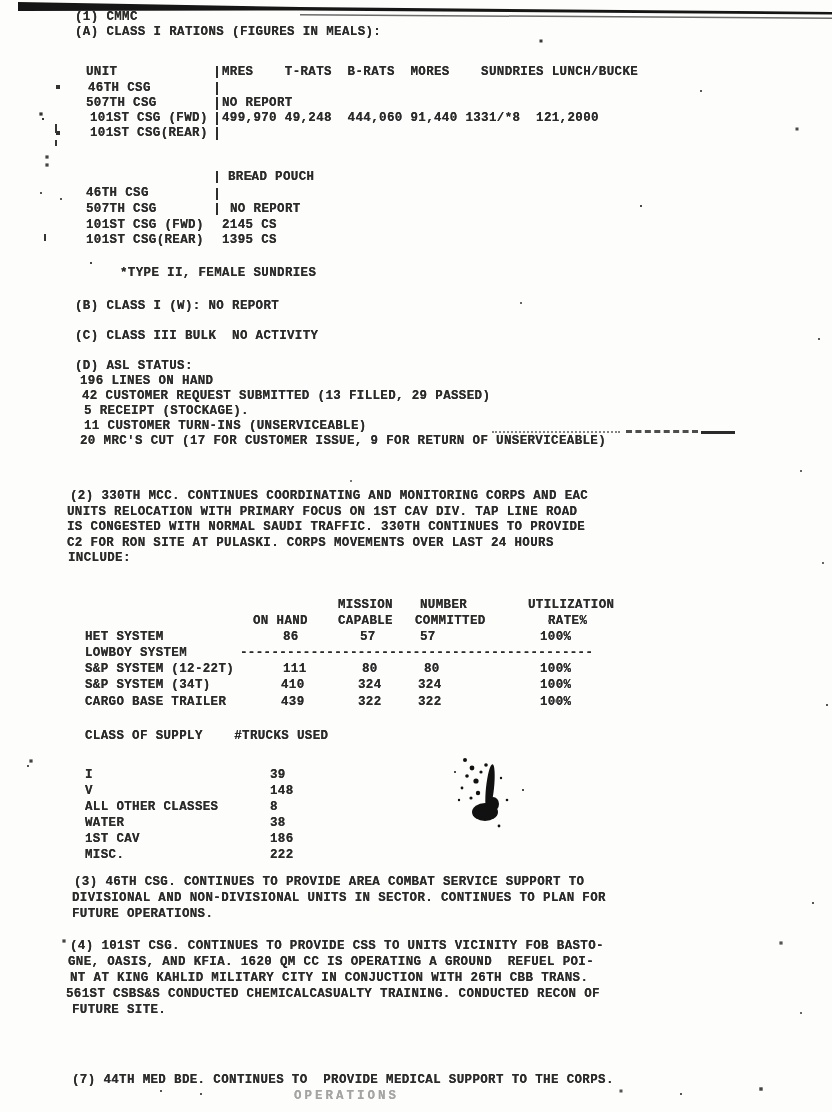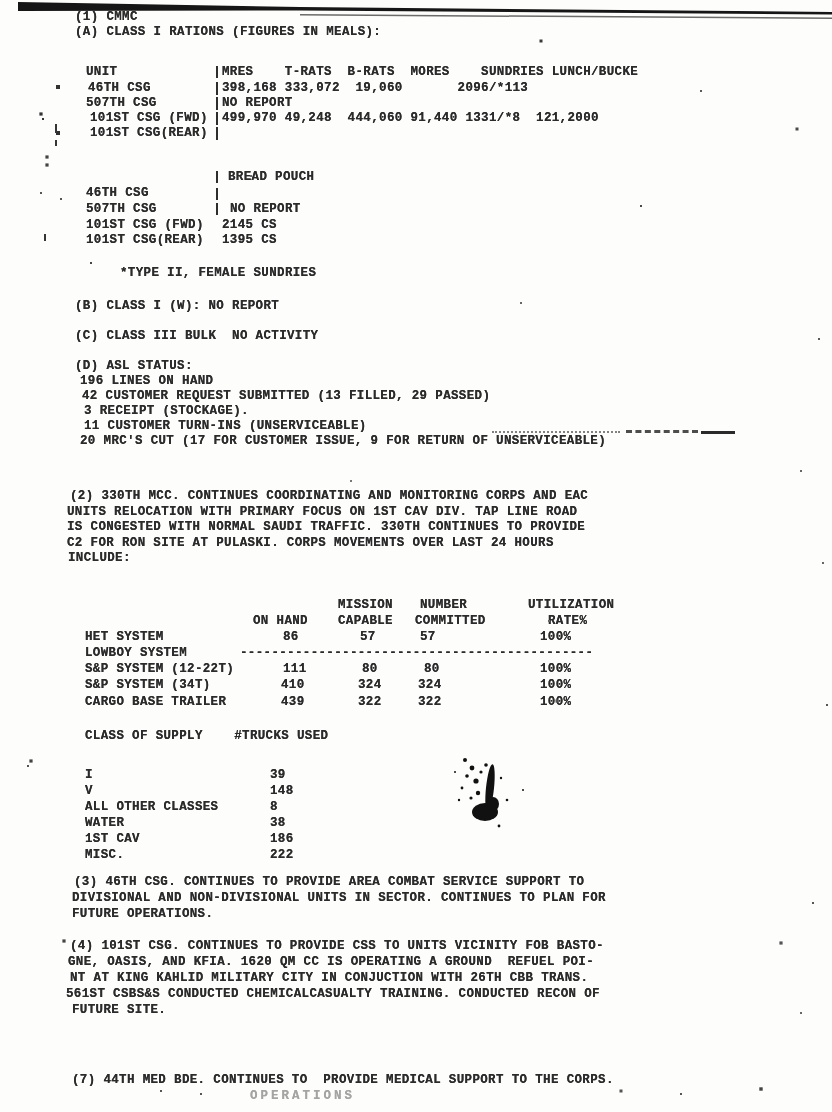--- a/index.html
+++ b/index.html
@@ -13,21 +13,21 @@
   .u{text-underline-offset:2.5px;text-decoration-thickness:1.5px;}
   .cell{position:absolute;white-space:pre;}
   .row{position:absolute;left:0;top:0;width:832px;height:16px;}
   .bar{position:absolute;width:2px;background:#2e2e2e;}
   .topbar{position:absolute;left:0;top:0;}
   .blot{position:absolute;left:435px;top:748px;}
   .smudge{position:absolute;height:0;}
   .sm1{left:492px;top:431px;width:128px;border-top:2px dotted #5a5a5a;opacity:.75;}
   .sm2{left:626px;top:430px;width:72px;border-top:3px dashed #3a3a3a;opacity:.9;}
   .sm3{left:701px;top:431px;width:34px;border-top:3px solid #2a2a2a;}
-  .ghost{opacity:.42;filter:blur(.3px);letter-spacing:3px;}
+  .ghost{opacity:.42;filter:blur(.3px);letter-spacing:3px;margin-left:44px;}
   .specks{position:absolute;left:0;top:0;width:2px;height:2px;background:transparent;
     box-shadow:
       796px 128px 0 .5px #4a4a4a, 818px 338px 0 0 #5a5a5a, 640px 205px 0 0 #4a4a4a,
       700px 90px 0 0 #5a5a5a, 540px 40px 0 .5px #3a3a3a, 40px 113px 0 .6px #333,
       42px 118px 0 0 #333, 57px 86px 0 1px #333, 57px 132px 0 1px #303030,
       46px 156px 0 .6px #444, 46px 164px 0 .6px #444, 40px 192px 0 0 #555,
       60px 198px 0 0 #555, 90px 262px 0 0 #444, 30px 760px 0 .6px #444,
       27px 765px 0 0 #555, 800px 470px 0 0 #666, 822px 562px 0 0 #666,
       826px 704px 0 0 #555, 812px 902px 0 0 #555, 780px 942px 0 .6px #555,
       800px 1012px 0 0 #666, 160px 1090px 0 0 #555, 200px 1093px 0 0 #555,
@@ -49,21 +49,20 @@
 
   <div class="t" style="left:75px;top:10px">(1) CMMC</div>
   <div class="t" style="left:75px;top:25px">(A) CLASS I RATIONS (FIGURES IN MEALS):</div>
 
   <div>
     <div class="t" style="left:86px;top:65px">UNIT</div>
     <div class="t" style="left:222px;top:65px">MRES    T-RATS  B-RATS  MORES    SUNDRIES LUNCH/BUCKE</div>
 
     <div class="row" style="top:81px">
       <span class="cell t" style="left:88px">46TH CSG</span>
-      <span class="cell t" style="left:222px">398,168 333,072  19,060       2096/*113</span>
     </div>
     <div class="row" style="top:96px">
       <span class="cell t" style="left:86px">507TH CSG</span>
       <span class="cell t" style="left:222px">NO REPORT</span>
     </div>
     <div class="row" style="top:111px">
       <span class="cell t" style="left:90px">101ST CSG (FWD)</span>
       <span class="cell t" style="left:222px">499,970 49,248  444,060 91,440 1331/*8  121,2000</span>
     </div>
     <div class="row" style="top:126px">
@@ -101,21 +100,21 @@
 
   <div class="t" style="left:120px;top:266px">*TYPE II, FEMALE SUNDRIES</div>
 
   <div class="t" style="left:75px;top:299px">(B) CLASS I (W): NO REPORT</div>
   <div class="t" style="left:75px;top:329px">(C) CLASS III BULK  NO ACTIVITY</div>
 
   <div>
     <div class="t" style="left:75px;top:359px">(D) ASL STATUS:</div>
     <div class="t" style="left:80px;top:374px">196 LINES ON HAND</div>
     <div class="t" style="left:82px;top:389px">42 CUSTOMER REQUEST SUBMITTED (13 FILLED, 29 PASSED)</div>
-    <div class="t" style="left:84px;top:404px">3 RECEIPT (STOCKAGE).</div>
+    <div class="t" style="left:84px;top:404px">5 RECEIPT (STOCKAGE).</div>
     <div class="t" style="left:84px;top:419px">11 CUSTOMER TURN-INS (UNSERVICEABLE)</div>
     <div class="t" style="left:80px;top:434px">20 MRC'S CUT (17 FOR CUSTOMER ISSUE, 9 FOR RETURN OF UNSERVICEABLE)</div>
   </div>
 
   <div class="smudge sm1"></div>
   <div class="smudge sm2"></div>
   <div class="smudge sm3"></div>
 
   <div>
     <div class="t" style="left:70px;top:489px">(2) 330TH MCC. CONTINUES COORDINATING AND MONITORING CORPS AND EAC</div>

